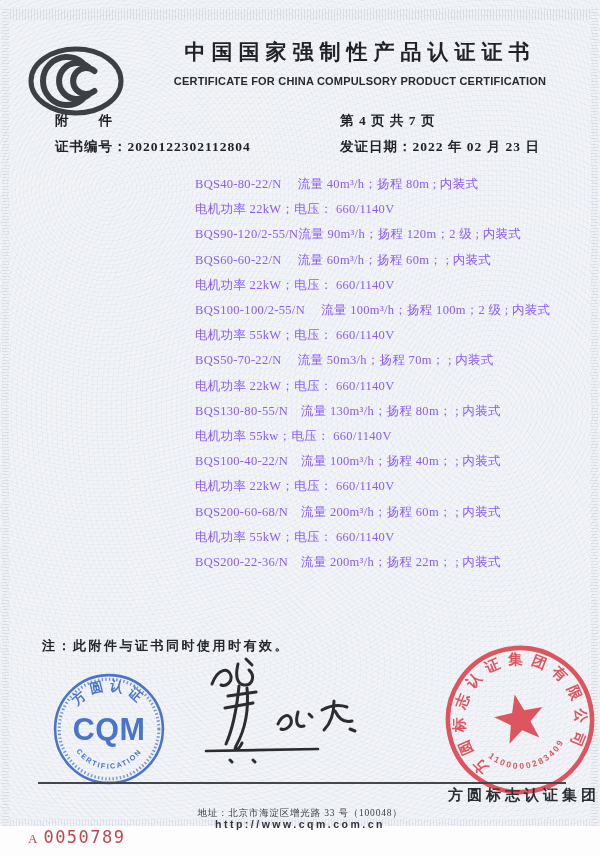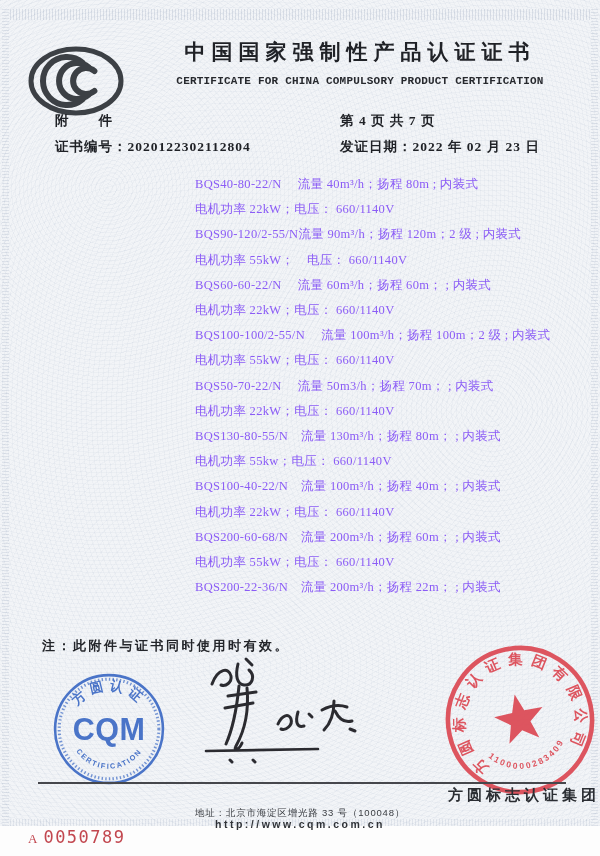--- a/index.html
+++ b/index.html
@@ -20,21 +20,21 @@
   .edge.left{left:2px;top:8px;bottom:30px;width:7px;
     background:repeating-linear-gradient(0deg, rgba(95,115,150,.25) 0 1px, transparent 1px 3px);}
   .edge.right{right:2px;top:8px;bottom:30px;width:7px;
     background:repeating-linear-gradient(0deg, rgba(95,115,150,.25) 0 1px, transparent 1px 3px);}
   .white-band{position:absolute;left:0;right:0;bottom:0;height:30px;background:#fdfdfd;}
 
   .ccc-logo{position:absolute;left:22px;top:42px;width:104px;height:78px;}
 
   .title-block{position:absolute;left:128px;right:8px;top:38px;text-align:center;}
   .title-cn{font-size:21px;font-weight:600;letter-spacing:6px;color:#202227;white-space:nowrap;}
-  .title-en{margin-top:9px;font-family:Liberation Mono, monospace;
+  .title-en{margin-top:9px;font-family:Liberation Sans, sans-serif;
     font-size:11px;font-weight:600;letter-spacing:0.2px;color:#27292e;white-space:nowrap;text-align:center;}
 
   .info{position:absolute;font-size:13.5px;font-weight:700;color:#1f2126;letter-spacing:1px;white-space:nowrap;}
   .info.attach{left:55px;top:112px;}
   .info.pageinfo{left:340px;top:112px;}
   .info.certno{left:55px;top:138px;}
   .info.issued{left:340px;top:138px;}
 
   .spec-list{position:absolute;left:195px;top:172px;width:385px;}
   .spec-line{font-size:12.5px;line-height:25.2px;color:#8b5cf6;letter-spacing:0.3px;white-space:nowrap;}
@@ -44,21 +44,21 @@
 
   .cqm-logo{position:absolute;left:50px;top:670px;width:118px;height:118px;}
   .signature{position:absolute;left:198px;top:652px;width:180px;height:128px;}
   .seal{position:absolute;left:436px;top:636px;width:168px;height:168px;}
 
   .rule{position:absolute;left:38px;top:782px;width:528px;height:1.6px;background:#46474c;}
 
   .footer-org{position:absolute;left:0;right:0;top:786px;text-align:right;
     font-size:15px;font-weight:700;letter-spacing:4px;color:#2b2e33;}
   .footer-address{position:absolute;left:0;right:0;top:807px;text-align:center;
-    font-family:Liberation Sans, sans-serif;
+    font-family:Liberation Serif, serif;
     font-size:9.5px;color:#3a3d42;letter-spacing:0.8px;}
   .footer-url{position:absolute;left:0;right:0;top:818px;text-align:center;
     font-family:"Liberation Sans","DejaVu Sans",sans-serif;
     font-size:10.5px;font-weight:700;letter-spacing:2.5px;color:#303338;}
 
   .serial{position:absolute;left:28px;top:827px;color:#c2474f;white-space:nowrap;}
   .serial .prefix{font-size:13px;letter-spacing:2px;}
   .serial .number{font-family:"DejaVu Sans Mono","Liberation Mono",monospace;
     font-size:17px;letter-spacing:1.5px;font-weight:400;}
 </style>
@@ -85,21 +85,20 @@
 
 <div class="info attach">附　　件</div>
 <div class="info pageinfo">第 4 页 共 7 页</div>
 <div class="info certno">证书编号：2020122302112804</div>
 <div class="info issued">发证日期：2022 年 02 月 23 日</div>
 
 <div class="spec-list">
     <div class="spec-line">BQS40-80-22/N　 流量 40m³/h；扬程 80m ; 内装式</div>
     <div class="spec-line">电机功率 22kW；电压： 660/1140V</div>
     <div class="spec-line">BQS90-120/2-55/N流量 90m³/h；扬程 120m；2 级 ; 内装式</div>
-    <div class="spec-line">电机功率 55kW；　电压： 660/1140V</div>
     <div class="spec-line">BQS60-60-22/N　 流量 60m³/h；扬程 60m； ; 内装式</div>
     <div class="spec-line">电机功率 22kW；电压： 660/1140V</div>
     <div class="spec-line">BQS100-100/2-55/N　 流量 100m³/h；扬程 100m；2 级 ; 内装式</div>
     <div class="spec-line">电机功率 55kW；电压： 660/1140V</div>
     <div class="spec-line">BQS50-70-22/N　 流量 50m3/h；扬程 70m； ; 内装式</div>
     <div class="spec-line">电机功率 22kW；电压： 660/1140V</div>
     <div class="spec-line">BQS130-80-55/N　流量 130m³/h；扬程 80m； ; 内装式</div>
     <div class="spec-line">电机功率 55kw；电压： 660/1140V</div>
     <div class="spec-line">BQS100-40-22/N　流量 100m³/h；扬程 40m； ; 内装式</div>
     <div class="spec-line">电机功率 22kW；电压： 660/1140V</div>

